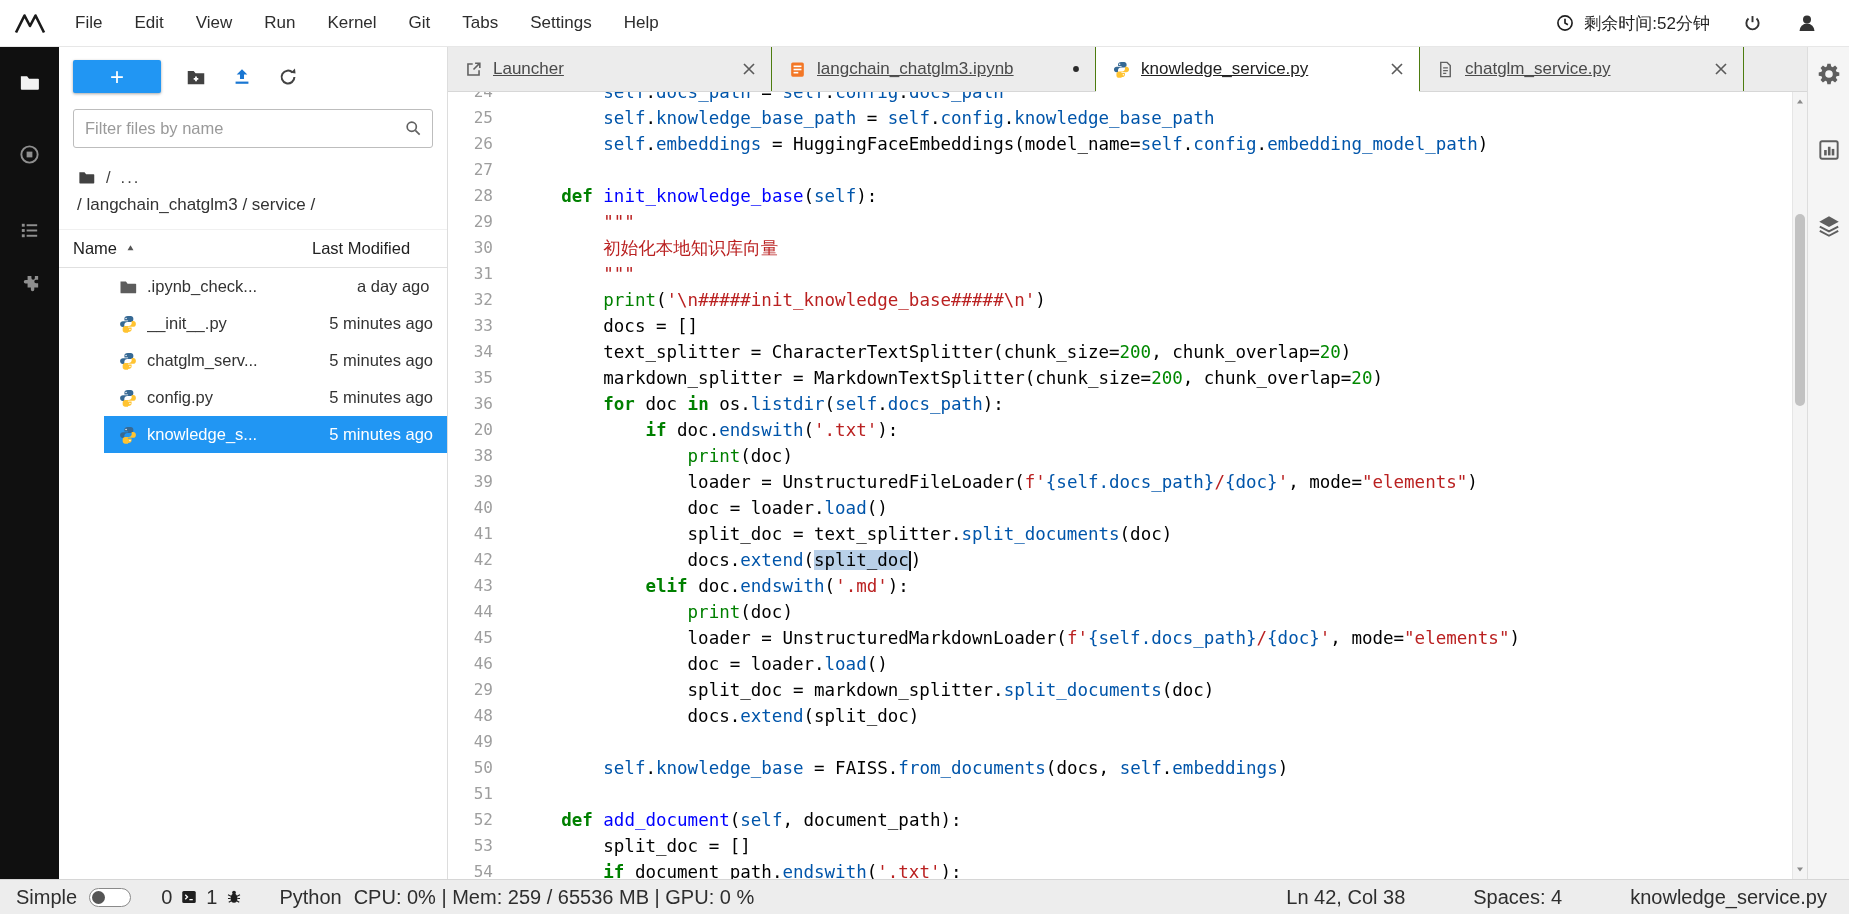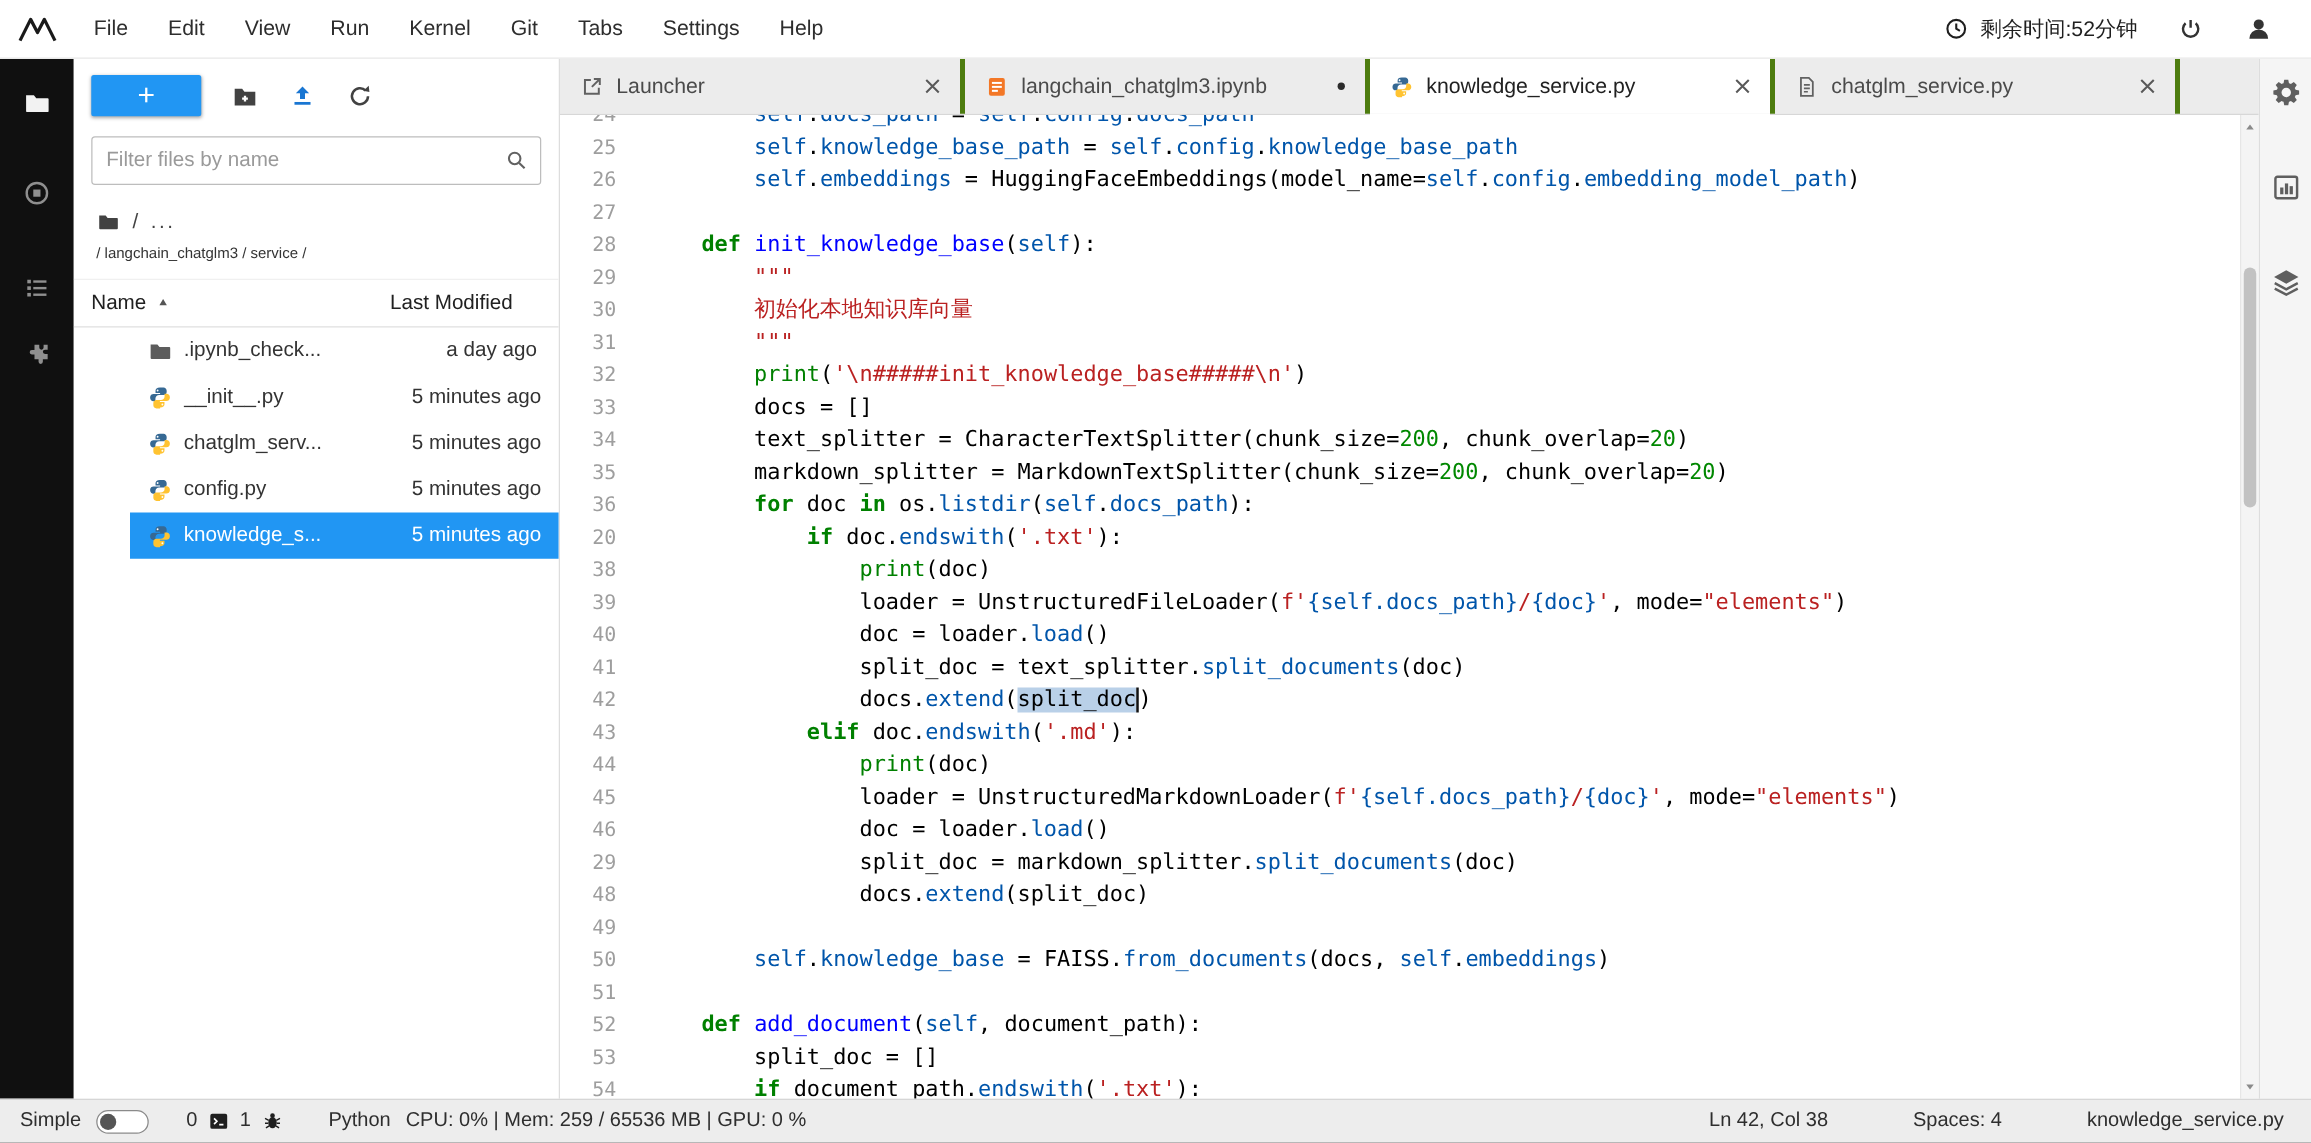--- a/index.html
+++ b/index.html
@@ -35,36 +35,36 @@
   .tb-ic{width:22px;height:22px;color:#424242;cursor:pointer;}
   .tb-ic.upload{color:#1976d2;}
   .fb-filter{position:relative;margin:10px 14px 14px;}
   .fb-filter input{width:100%;height:39px;border:1px solid #bdbdbd;border-radius:3px;font-size:16.5px;padding:0 38px 0 11px;color:#333;font-family:inherit;outline:none;background:#fff;}
   .fb-filter input::placeholder{color:#9a9a9a;}
   .ic-search{position:absolute;right:10px;top:9px;width:20px;height:20px;color:#616161;}
   .fb-crumbs{display:flex;align-items:center;gap:10px;padding:6px 18px 2px;font-size:16.5px;color:#424242;}
   .ic-crumb-folder{width:19px;height:19px;color:#424242;}
   .crumb-ellipsis{letter-spacing:2px;cursor:pointer;}
   .crumb-root{cursor:pointer;}
-  .fb-path{padding:6px 18px 14px;font-size:12px;color:#333;cursor:pointer;}
+  .fb-path{padding:6px 18px 14px;font-size:17px;color:#333;cursor:pointer;}
   .fb-header{display:flex;align-items:center;padding:9px 14px;border-top:1px solid #f0f0f0;border-bottom:1px solid #e0e0e0;font-size:16.5px;color:#212121;}
   .fb-h-name{width:239px;display:flex;align-items:center;gap:7px;cursor:pointer;}
   .ic-sort{width:13px;height:13px;color:#555;}
   .fb-h-mod{flex:1;cursor:pointer;}
   .fb-row{display:flex;align-items:center;height:37px;padding:0 14px;font-size:16.5px;color:#333;cursor:pointer;margin-left:45px;}
   .fb-icon{width:20px;height:20px;margin-right:9px;color:#5c5c5c;flex:none;}
   .fb-name{width:210px;white-space:nowrap;overflow:hidden;}
   .fb-mod{flex:1;white-space:nowrap;}
   .fb-row.selected{background:var(--accent,#2196f3);color:#fff;}
   .fb-row.selected .fb-icon{color:#fff;}
 
   
   .main{position:absolute;left:448px;top:47px;right:42px;bottom:35px;display:flex;flex-direction:column;}
   .tabbar{height:45px;background:#ececec;border-bottom:1px solid #d7d7d7;display:flex;}
-  .tab{width:324px;display:flex;align-items:center;padding:0 12px 0 16px;border-right:4px solid #4d7c0f;font-size:17px;color:#4a4a4a;position:relative;cursor:pointer;background:#ececec;}
+  .tab{width:324px;display:flex;align-items:center;padding:0 12px 0 16px;border-right:1px solid #4d7c0f;font-size:17px;color:#4a4a4a;position:relative;cursor:pointer;background:#ececec;text-decoration:underline;}
   .tab.active{background:#fff;color:#212121;}
   .tab.active::after{content:'';position:absolute;left:0;right:0;bottom:-1px;height:1px;background:#fff;}
   .tab-icon{width:19px;height:19px;margin-right:10px;color:#616161;flex:none;}
   .tab-label{white-space:nowrap;overflow:hidden;flex:1;}
   .tab-close{width:20px;height:20px;color:#5a5a5a;margin-left:8px;flex:none;cursor:pointer;}
   .tab-dirty{width:14px;height:14px;color:#2b2b2b;margin-left:8px;flex:none;}
 
   
   .editor{flex:1;position:relative;background:#fff;overflow:hidden;}
   .code-scroll{position:absolute;top:0;left:0;right:15px;bottom:0;overflow:hidden;}
@@ -86,21 +86,21 @@
   .sb-ic{position:absolute;left:1px;width:12px;height:12px;color:#8a8a8a;}
   .sb-ic.up{top:4px;}
   .sb-ic.down{bottom:4px;}
   .sb-thumb{position:absolute;left:2px;width:10px;top:122px;height:192px;background:#c2c2c2;border-radius:5px;cursor:pointer;}
 
   
   .right-bar{position:absolute;right:0;top:47px;bottom:35px;width:42px;background:#f5f5f5;border-left:1px solid #ddd;display:flex;flex-direction:column;align-items:center;padding-top:14px;gap:50px;}
   .right-btn{width:26px;height:26px;color:#5f5f5f;cursor:pointer;}
 
   
-  .statusbar{position:absolute;left:0;right:0;bottom:0;height:35px;background:#ededed;border-top:1px solid #d6d6d6;display:flex;align-items:center;padding:0 16px;font-size:16px;color:#2e2e2e;gap:12px;z-index:6;}
+  .statusbar{position:absolute;left:0;right:0;bottom:0;height:35px;background:#ededed;border-top:1px solid #d6d6d6;display:flex;align-items:center;padding:0 16px;font-size:20px;color:#2e2e2e;gap:12px;z-index:6;}
   .toggle{width:42px;height:19px;border-radius:10px;background:#fff;border:1px solid #8a8a8a;position:relative;cursor:pointer;flex:none;}
   .toggle .knob{position:absolute;left:2px;top:2px;width:13px;height:13px;border-radius:50%;background:#555;}
   .sb-sessions{display:flex;align-items:center;gap:8px;margin-left:18px;cursor:pointer;}
   .sb-term,.sb-kernel{width:18px;height:18px;color:#1f1f1f;}
   .sb-lang{margin-left:24px;cursor:pointer;}
   .sb-res{white-space:nowrap;}
   .sb-right{margin-left:auto;display:flex;align-items:center;gap:68px;padding-right:6px;white-space:nowrap;}
 </style>
 </head>
 <body>

